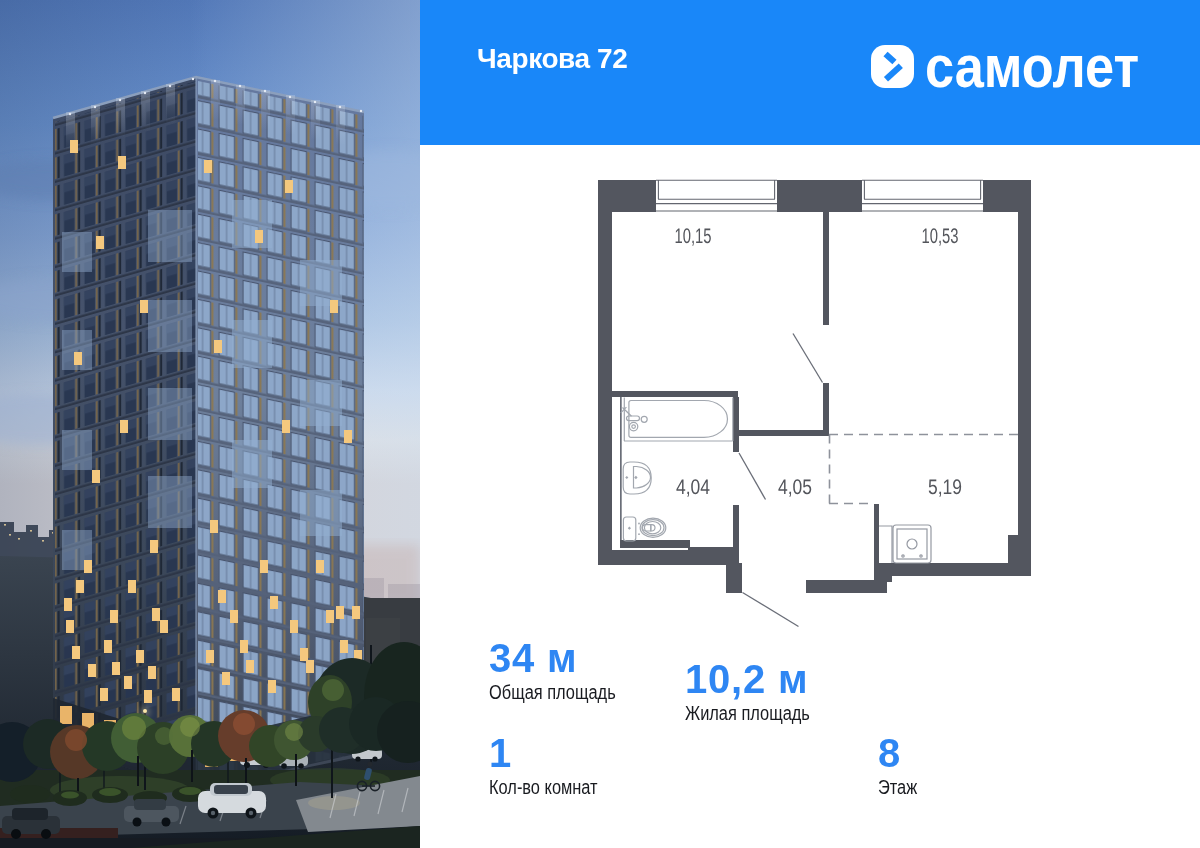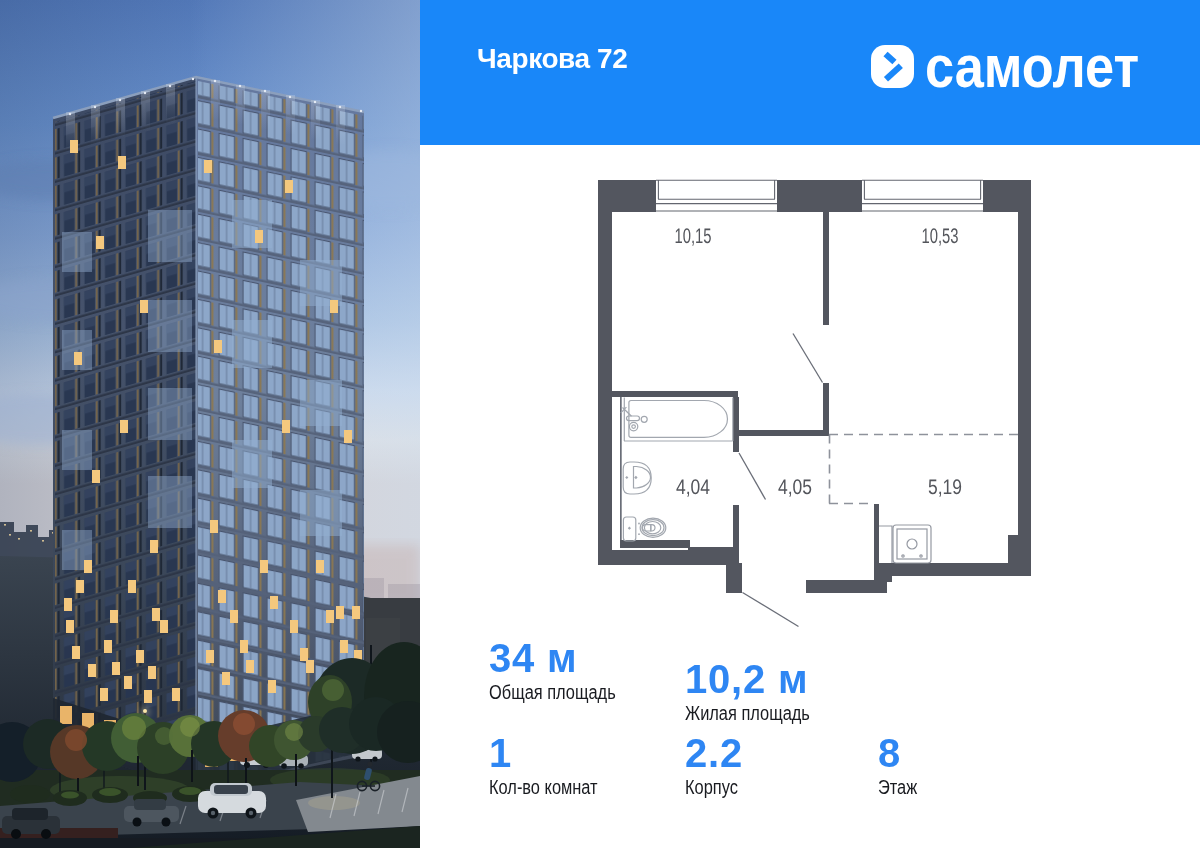--- a/index.html
+++ b/index.html
@@ -571,23 +571,19 @@
         <div class="v">10,2 м</div>
         <div class="l">Жилая площадь</div>
       </div>
 
 
     <div class="stat" style="left:488px;top:733px;">
         <div class="v">1</div>
         <div class="l">Кол-во комнат</div>
       </div>
 
-    <div class="stat" style="left:684px;top:733px;">
-        <div class="v">2.2</div>
-        <div class="l">Корпус</div>
-      </div>
 
     <div class="stat" style="left:877px;top:733px;">
         <div class="v">8</div>
         <div class="l">Этаж</div>
       </div>
   </div>
 </div>
 
 </body></html>

